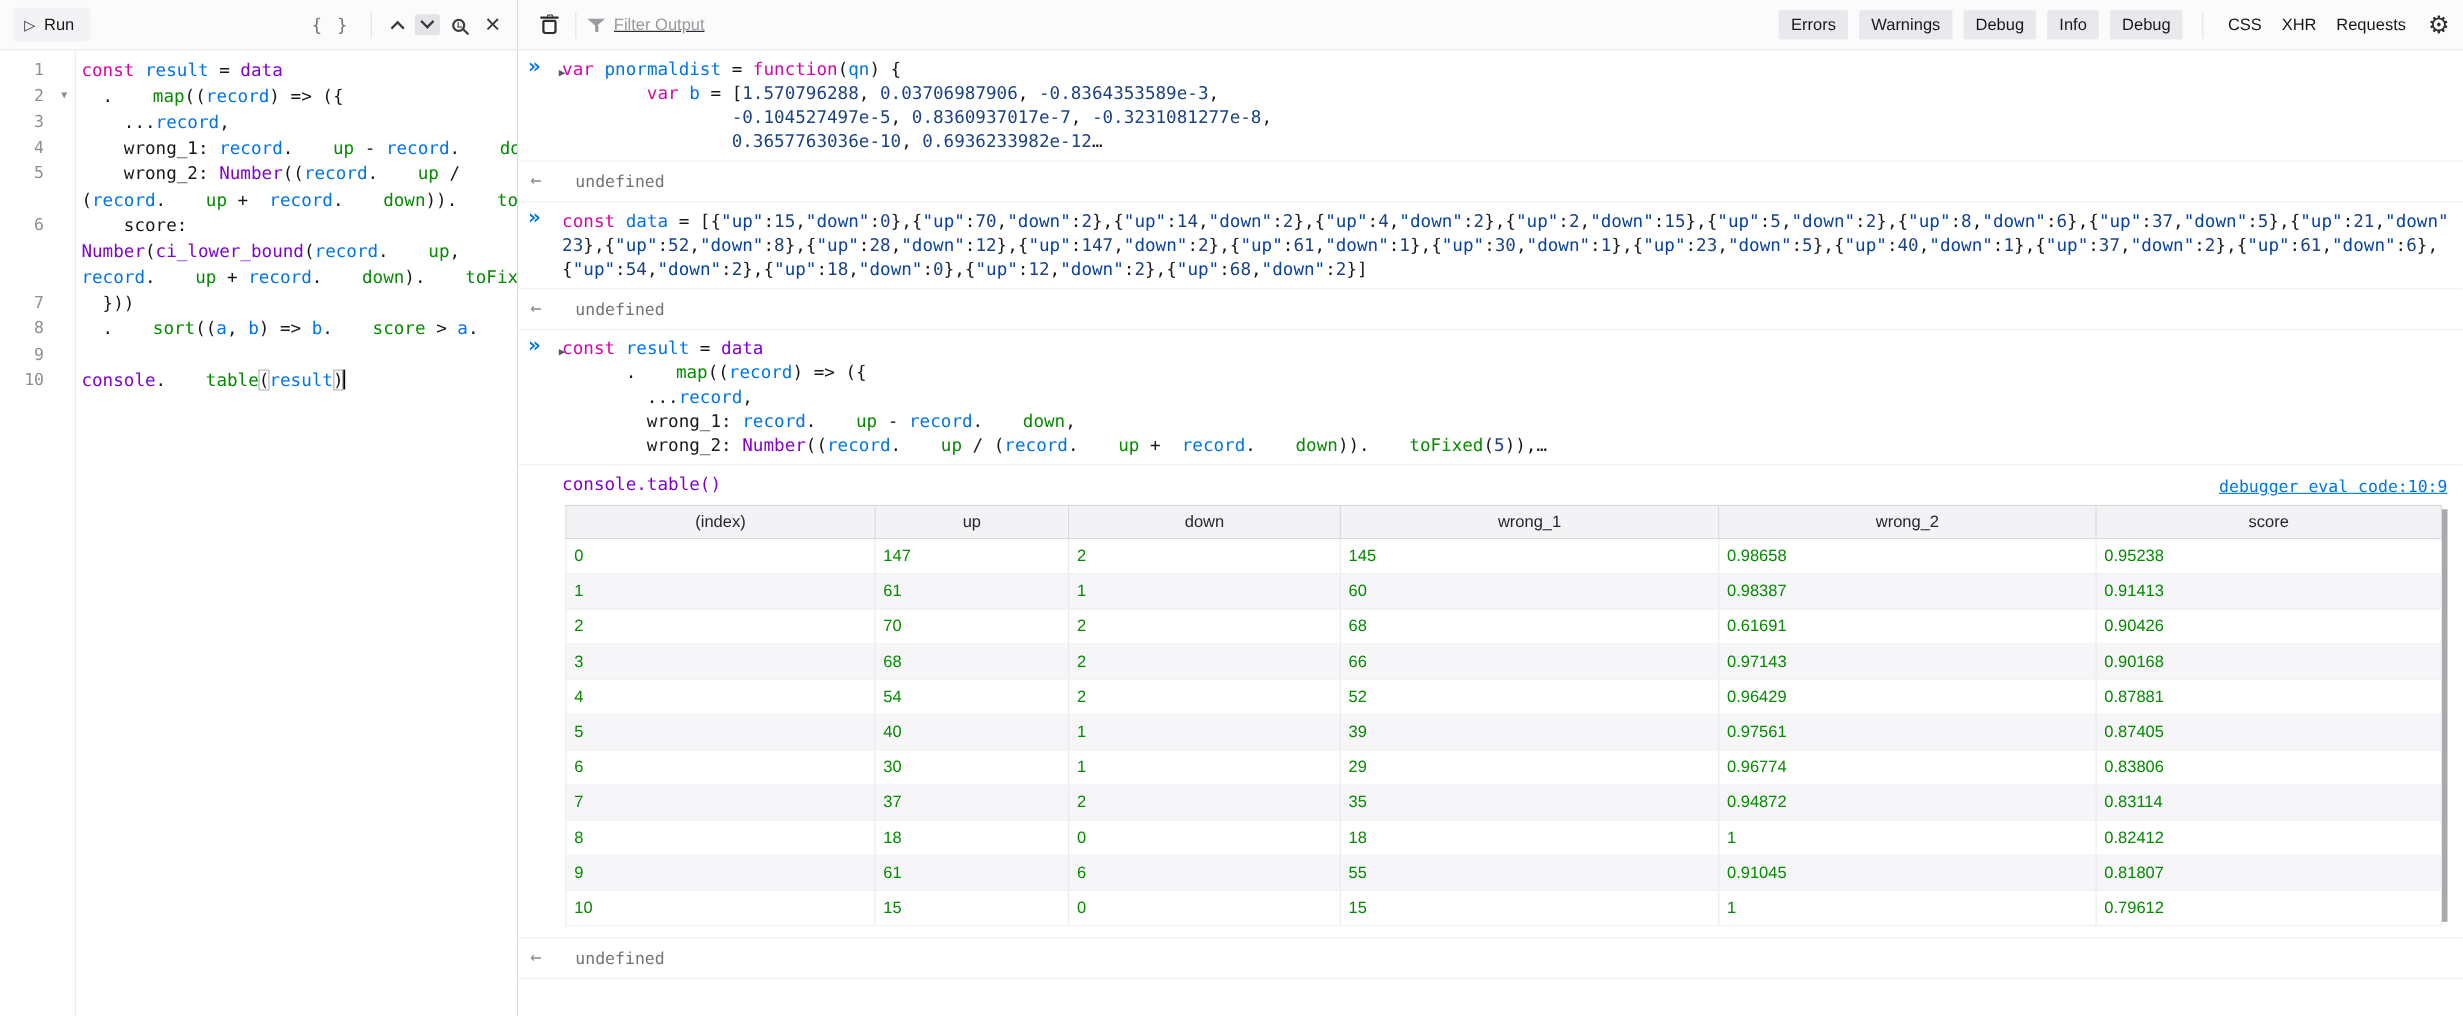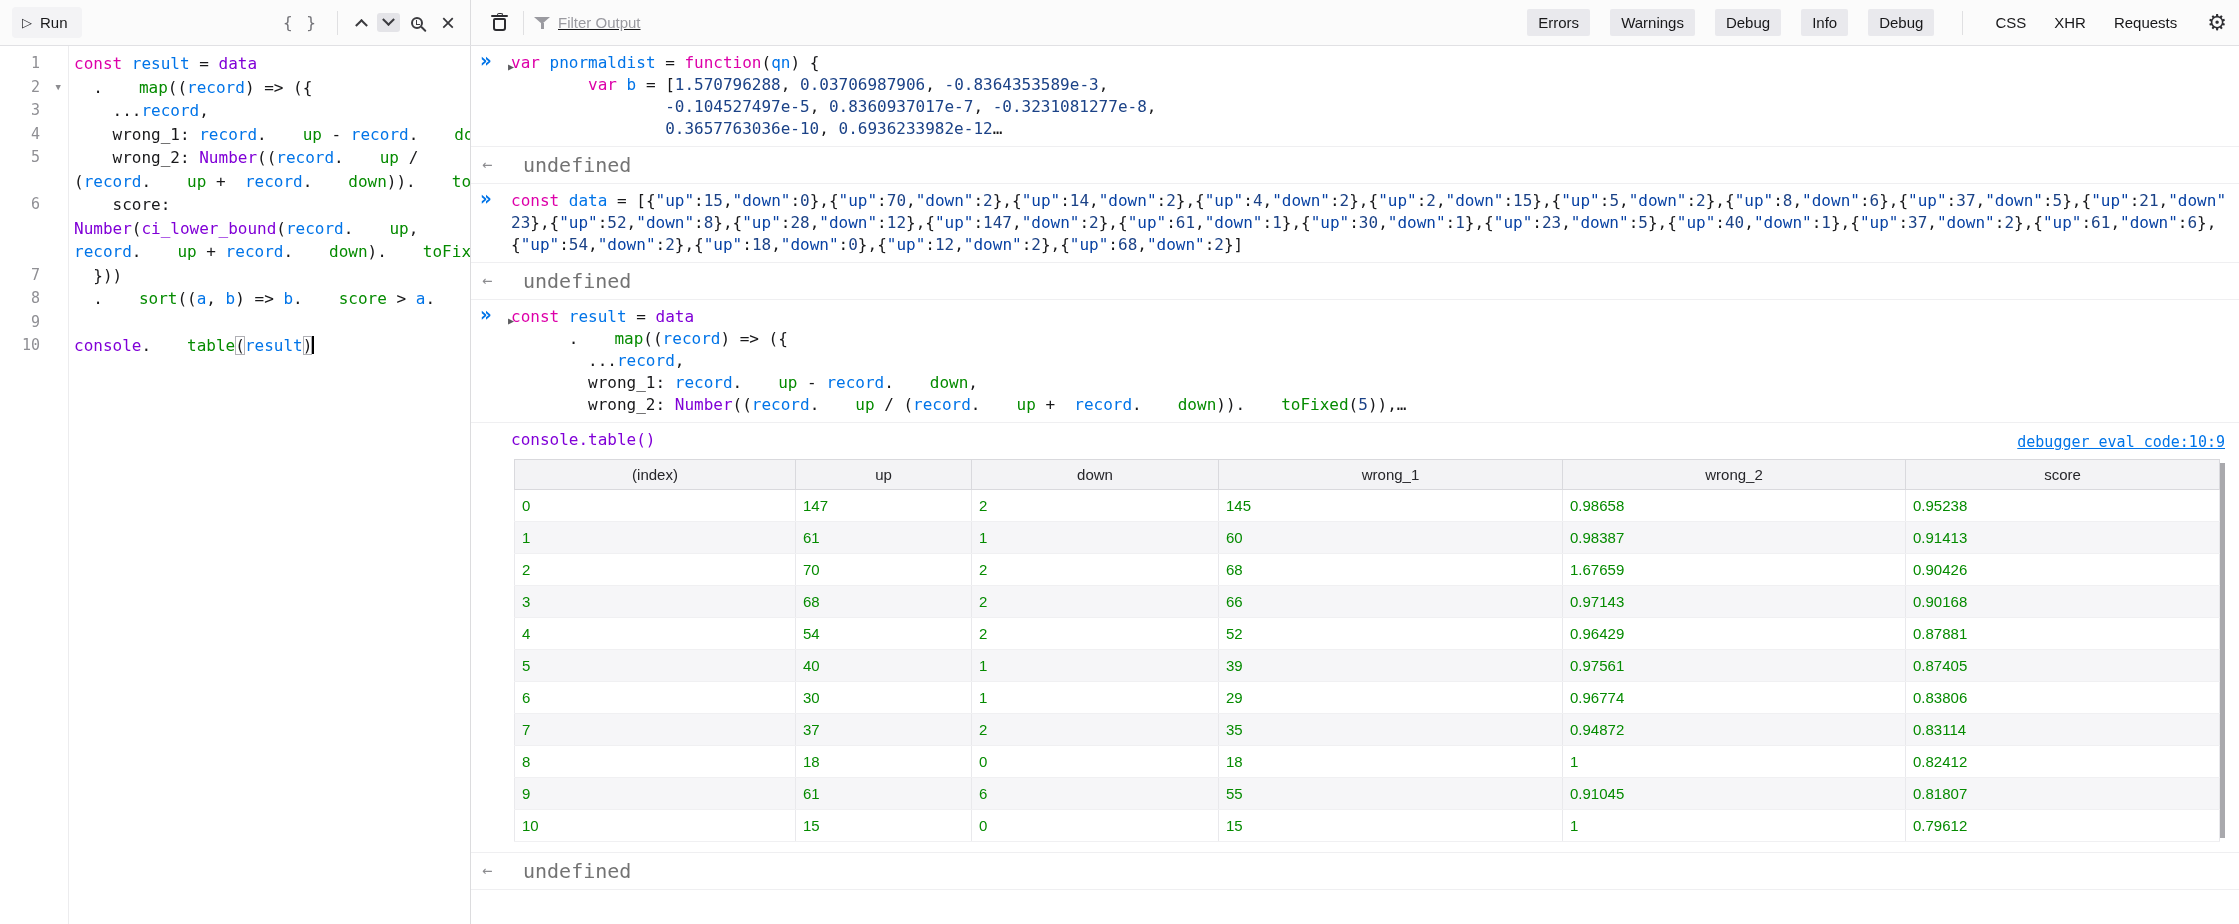--- a/index.html
+++ b/index.html
@@ -44,21 +44,21 @@
     border:1.6px solid #2c2c30; border-bottom:none; border-radius:2px 2px 0 0; }
   .funnel { position:relative; width:16px; height:14px; display:inline-block; margin:0 8px 0 2px; }
   .funnel::before { content:''; position:absolute; left:0; top:1px; border-left:8px solid transparent;
     border-right:8px solid transparent; border-top:7px solid #9a9aa0; }
   .funnel::after { content:''; position:absolute; left:6.5px; top:7px; width:3px; height:6px;
     background:#9a9aa0; }
   .filter-input { border:none; outline:none; background:transparent; font-size:15px; width:300px;
     color:#18181a; font-family:"Liberation Sans", sans-serif; }
   .filter-input::placeholder { color:#9a9aa0; }
 
-  .tb-right { display:flex; align-items:center; margin-left:auto; padding-right:12px; gap:20px; }
+  .tb-right { display:flex; align-items:center; margin-left:auto; padding-right:12px; gap:10px; }
   .pill { background:#e9e9ed; border:none; border-radius:2px; padding:5px 11px; font-size:15px;
     color:#18181a; cursor:pointer; font-family:"Liberation Sans", sans-serif; }
   .flat { background:transparent; border:none; font-size:15px; color:#18181a; cursor:pointer;
     padding:5px 4px; font-family:"Liberation Sans", sans-serif; }
   .gear { font-size:22px; color:#2f2f33; margin-left:6px; cursor:pointer; background:none; border:none; }
 
   
   .main { display:flex; height:878px; }
   .editor { position:relative; width:471px; border-right:1px solid #dcdcde; background:#fff;
     padding-top:6px; font-family:"DejaVu Sans Mono", monospace; font-size:16px; }
@@ -83,21 +83,21 @@
   
   .console { flex:1; background:#fff; overflow:hidden; }
   .msg { position:relative; border-bottom:1px solid #efeff1;
     font-family:"DejaVu Sans Mono", monospace; font-size:16px; line-height:22px; padding:6px 8px 6px 0; }
   .prompt { position:absolute; left:9px; top:3px; color:var(--c-def); font-weight:700; font-size:19px; }
   .tri { position:absolute; left:37px; top:10px; font-size:10px; color:#5b5b5f; cursor:pointer; }
   .code { margin-left:40px; }
   .cline { white-space:pre; overflow:hidden; }
   .msg.result { padding:7px 8px 7px 0; }
   .arrow { position:absolute; left:11px; top:6px; color:#8c8c90; font-size:17px; }
-  .rval { margin-left:52px; color:#737373; font-size:20px; }
+  .rval { margin-left:52px; color:#737373; font-size:15px; }
 
   .mline { margin-left:40px; position:relative; padding-right:14px; }
   .method { color:var(--c-global); }
   .src-link { position:absolute; right:6px; top:2px; color:var(--c-def);
     text-decoration:underline; font-size:15px; cursor:pointer; }
   .twrap { position:relative; width:1711px; margin:8px 0 4px 43px; }
   table.ctable { border-collapse:collapse; table-layout:fixed; width:1705px;
     font-family:"Liberation Sans", sans-serif; }
   .ctable th { background:#f3f3f5; border:1px solid #d9d9dd; font-weight:400; font-size:15px;
     color:#26262a; text-align:center; height:30px; }
@@ -295,21 +295,21 @@
                   <td>1</td>
                   <td>60</td>
                   <td>0.98387</td>
                   <td>0.91413</td>
                 </tr>
                 <tr>
                   <td>2</td>
                   <td>70</td>
                   <td>2</td>
                   <td>68</td>
-                  <td>1.67659</td>
+                  <td>0.61691</td>
                   <td>0.90426</td>
                 </tr>
                 <tr class="stripe">
                   <td>3</td>
                   <td>68</td>
                   <td>2</td>
                   <td>66</td>
                   <td>0.97143</td>
                   <td>0.90168</td>
                 </tr>

